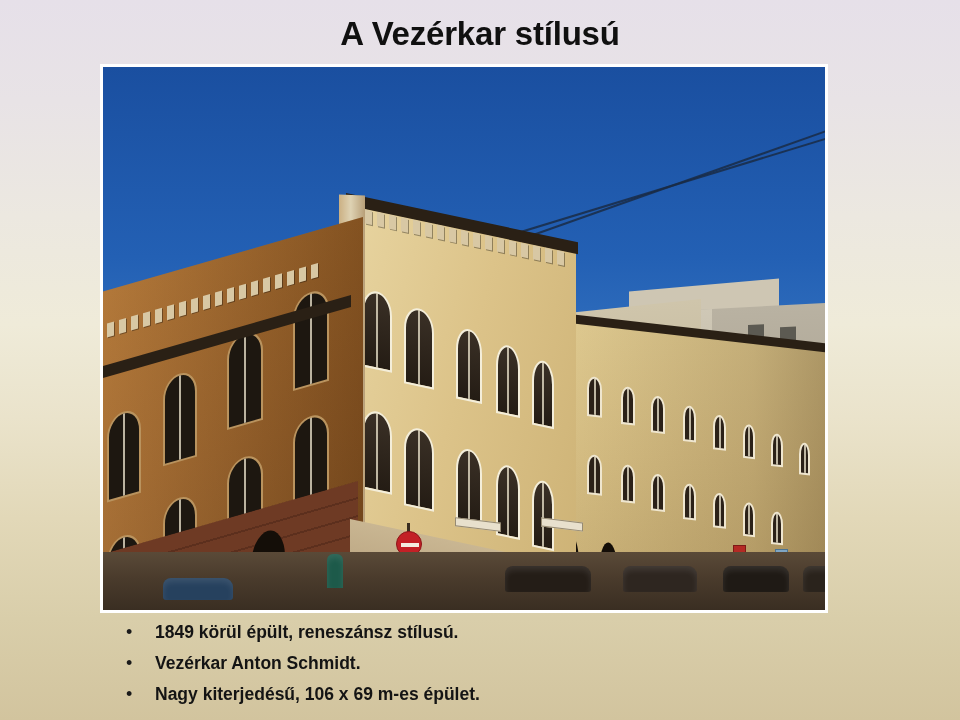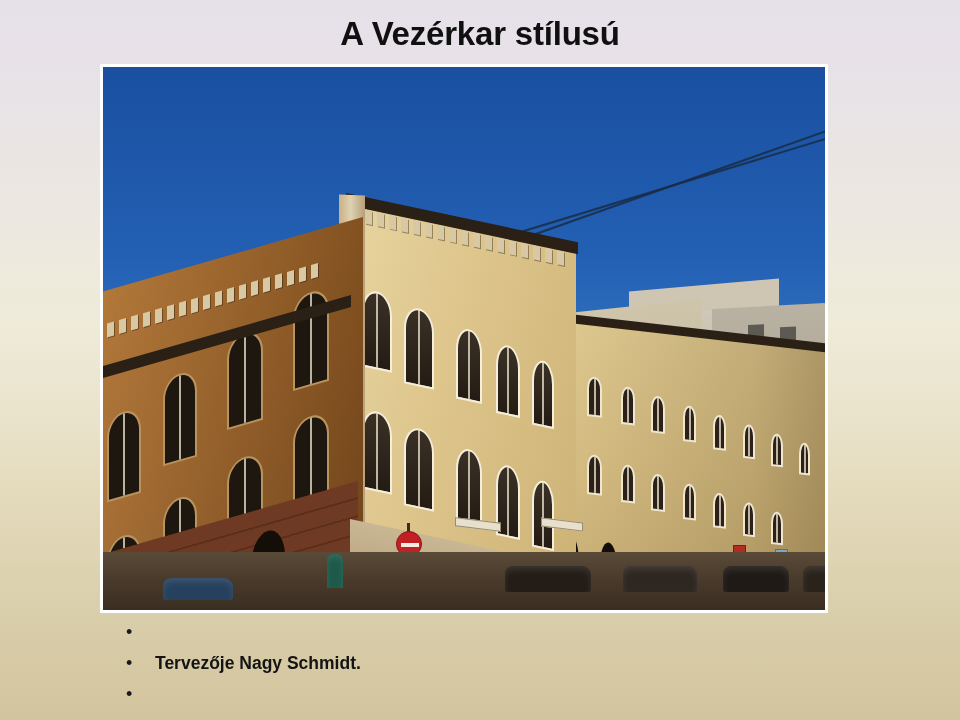--- a/index.html
+++ b/index.html
@@ -571,26 +571,28 @@
       <div class="car" style="left:60px; width:70px; background:#26415e; bottom:10px; height:22px;"></div>
       <div class="car" style="left:224px; width:16px; height:34px; bottom:22px; background:#1d5a4a; border-radius:6px 6px 0 0;"></div>
 
     </div>
   </div>
 
   <div id="bullets">
 
     <div class="bullet-row">
       <span class="bullet-dot">•</span>
+      <span class="bullet-text">1849 körül épült, reneszánsz stílusú.</span>
     </div>
 
     <div class="bullet-row">
       <span class="bullet-dot">•</span>
-      <span class="bullet-text">Tervezője Nagy Schmidt.</span>
+      <span class="bullet-text">Vezérkar Anton Schmidt.</span>
     </div>
 
     <div class="bullet-row">
       <span class="bullet-dot">•</span>
+      <span class="bullet-text">Nagy kiterjedésű, 106 x 69 m-es épület.</span>
     </div>
 
   </div>
 
 </div>
 
 </body></html>

